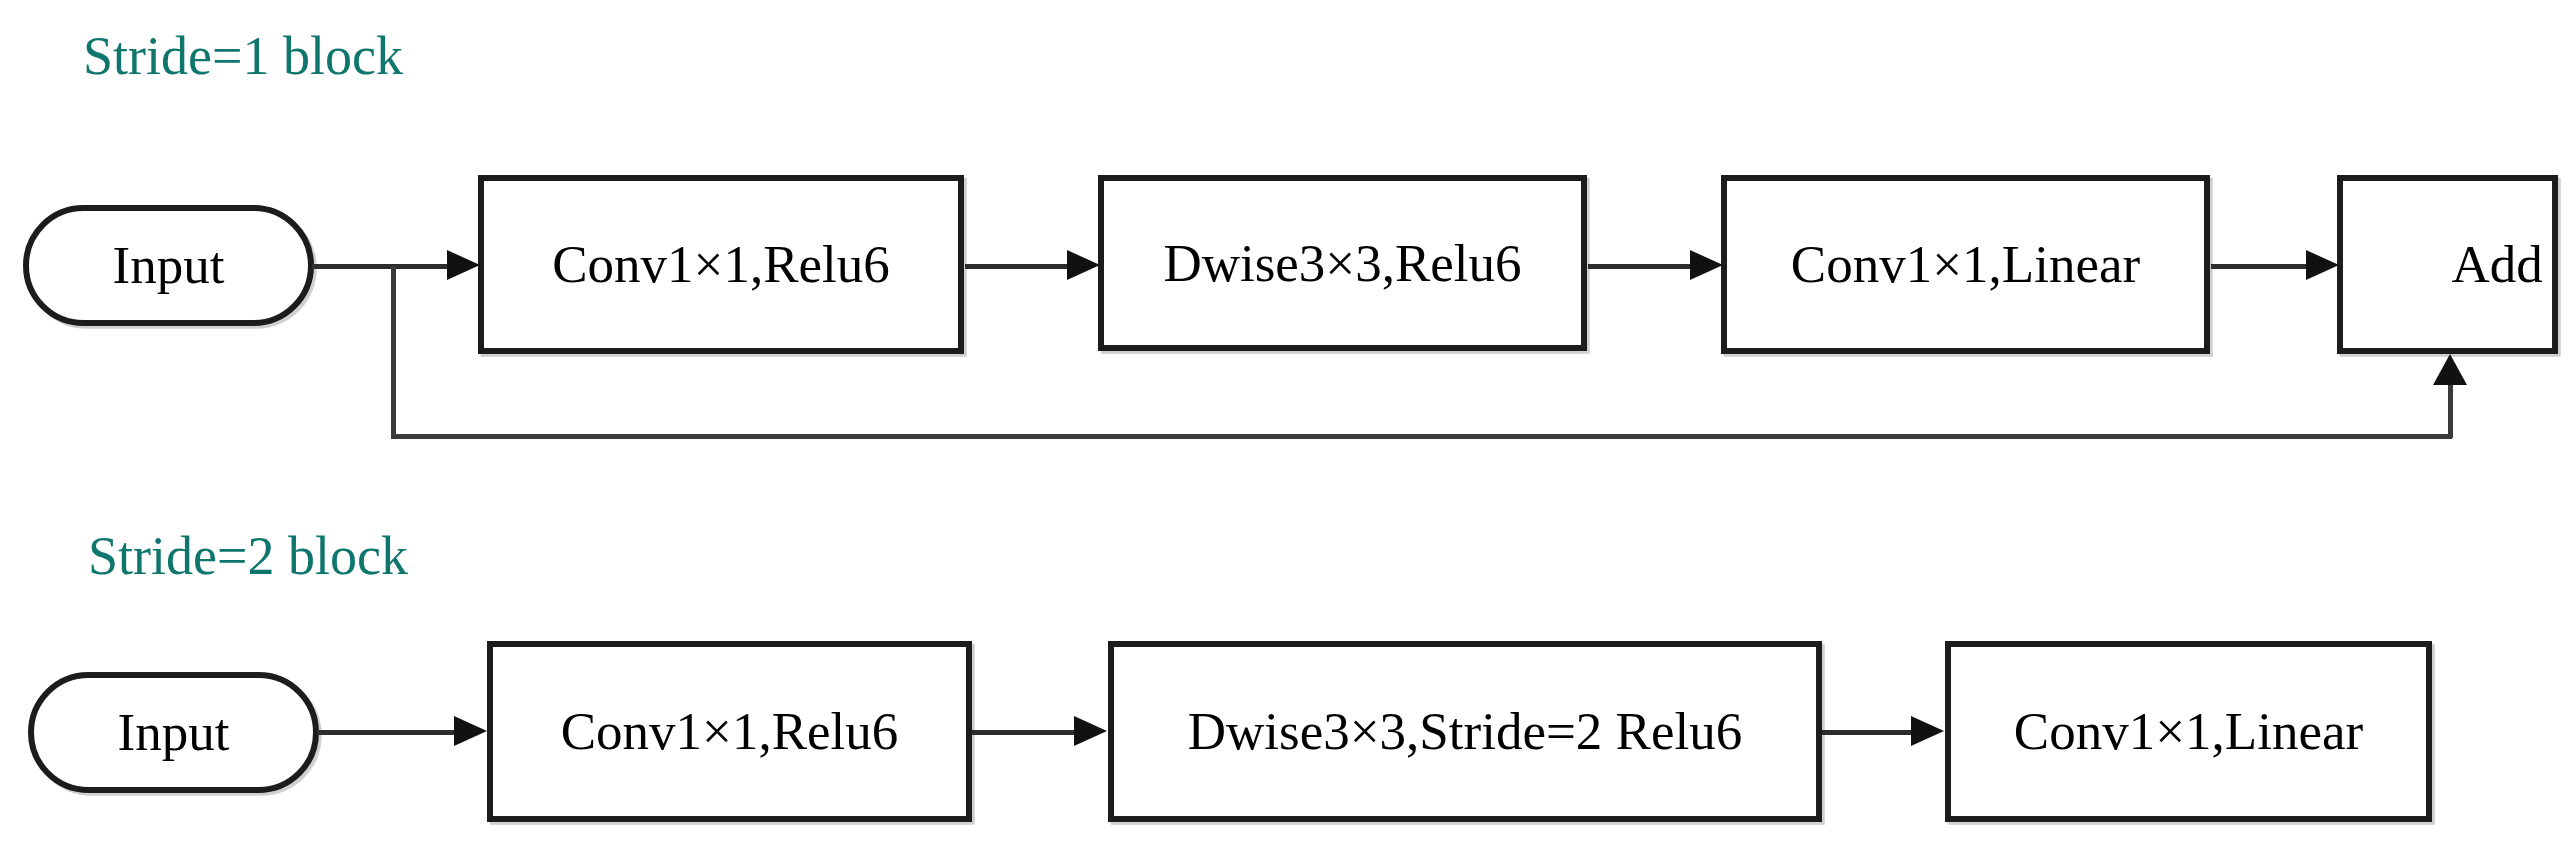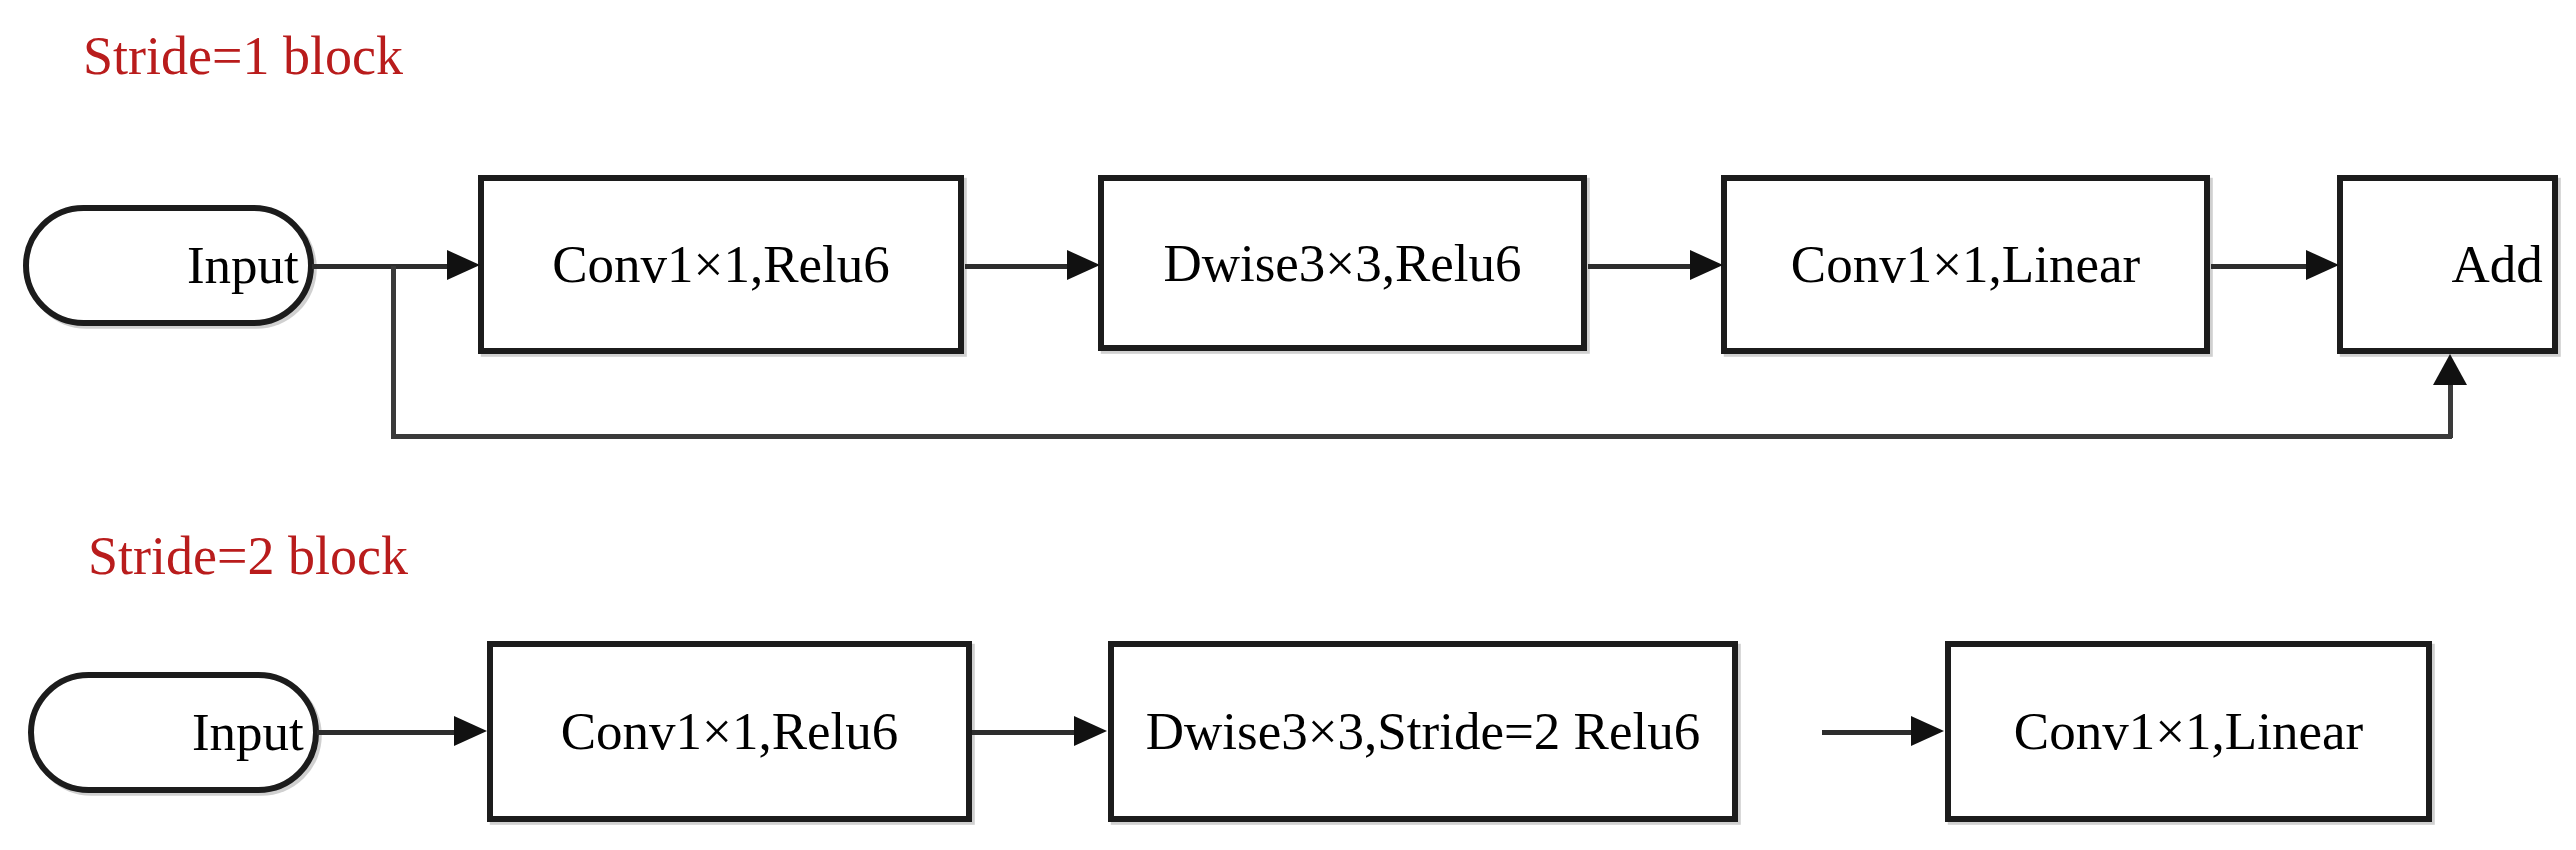--- a/index.html
+++ b/index.html
@@ -13,21 +13,21 @@
     height: 850px;
     background: #ffffff;
     font-family: "Liberation Serif", "DejaVu Serif", serif;
     color: #000000;
     overflow: hidden;
   }
   .section-title {
     position: absolute;
     font-size: 54px;
     line-height: 1.05;
-    color: #b91c1c;
+    color: #0f766e;
     white-space: nowrap;
   }
   .node {
     position: absolute;
     display: flex;
     align-items: center;
     justify-content: center;
     background: #ffffff;
     border: 6.5px solid #1c1c1c;
     box-sizing: border-box;
@@ -35,21 +35,20 @@
   }
   .node .label {
     font-size: 53px;
     line-height: 1;
     white-space: nowrap;
     color: #000000;
     padding: 0 9.2px;
   }
   .terminator {
     border-radius: 922px;
-    justify-content: flex-end;
   }
   .hline {
     position: absolute;
     height: 4.6px;
     background: #2d2d2d;
   }
   .vline {
     position: absolute;
     width: 4.6px;
     background: #3a3a3a;
@@ -116,21 +115,21 @@
   <div class="section-title" style="left:88px; top:528px;">Stride=2 block</div>
 
   <div class="node terminator" style="left:28px; top:672px; width:291px; height:121px;">
     <span class="label">Input</span>
   </div>
 
   <div class="node" style="left:487px; top:641px; width:485px; height:181px;">
     <span class="label">Conv1×1,Relu6</span>
   </div>
 
-  <div class="node" style="left:1108px; top:641px; width:630px; height:181px;">
+  <div class="node" style="left:1108px; top:641px; width:714px; height:181px;">
     <span class="label">Dwise3×3,Stride=2 Relu6</span>
   </div>
 
   <div class="node" style="left:1945px; top:641px; width:487px; height:181px;">
     <span class="label">Conv1×1,Linear</span>
   </div>
 
   <div class="hline" style="left:317px; top:730px; width:140px;"></div>
   <div class="arrow-right" style="left:454px; top:716px;"></div>
 

